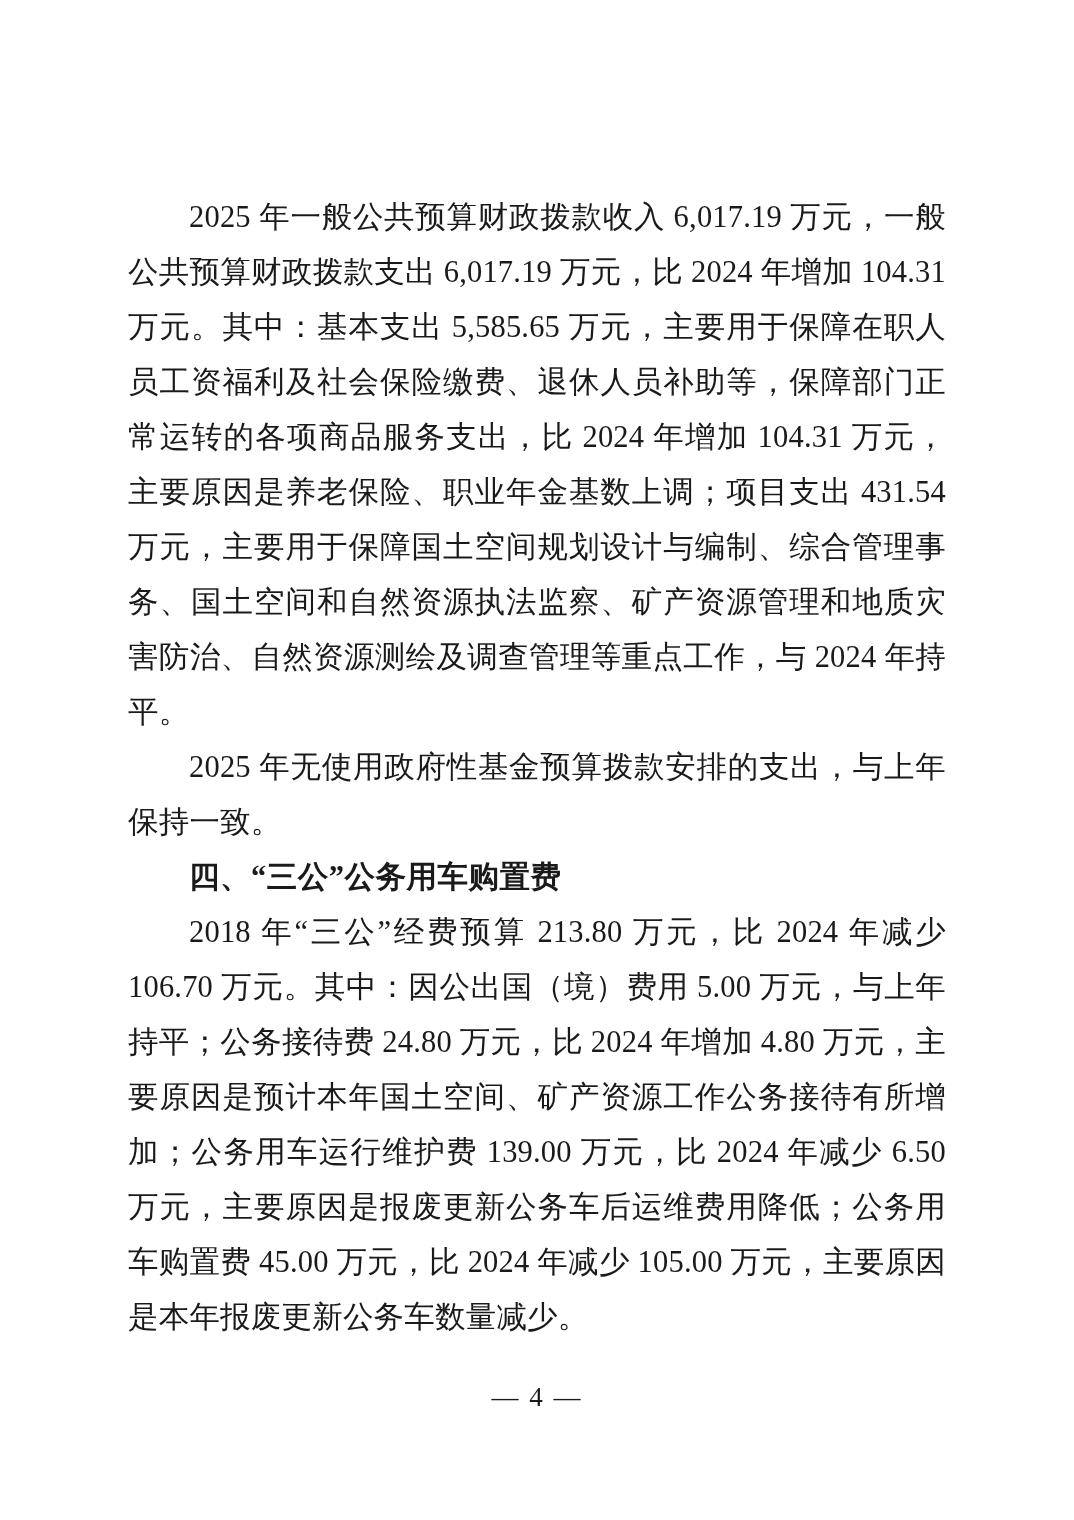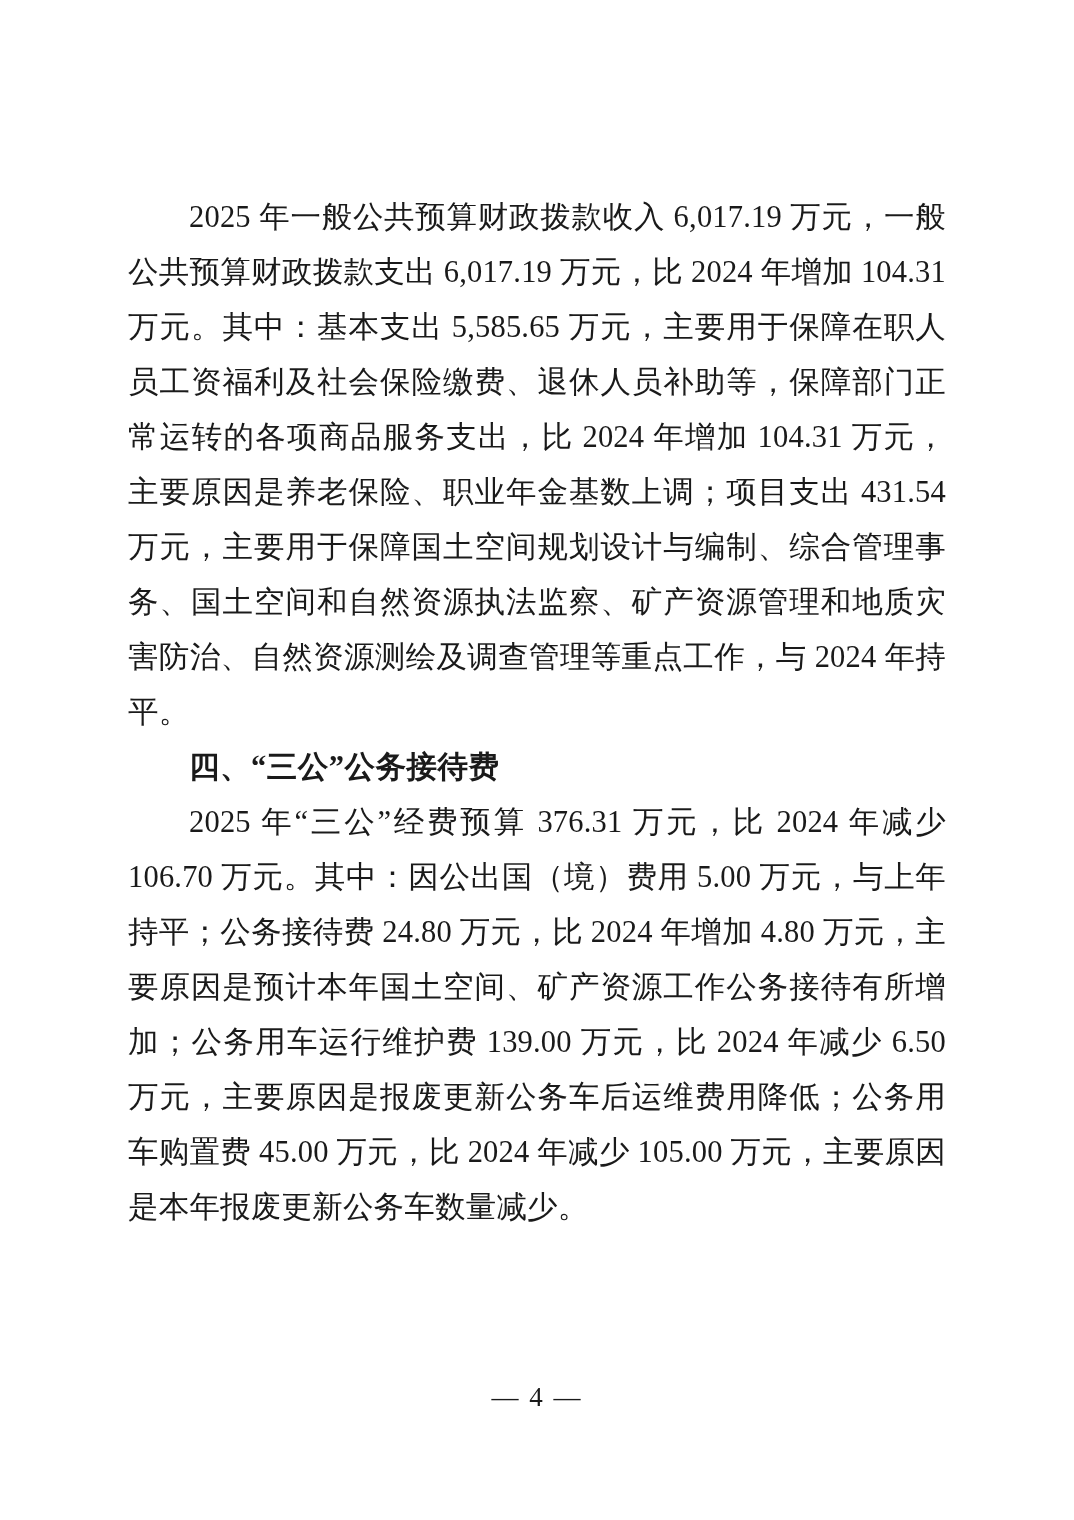--- a/index.html
+++ b/index.html
@@ -55,21 +55,22 @@
     letter-spacing: 2px;
   }
 </style>
 </head>
 <body>
 
 <div class="page">
 
   <p class="para">2025 年一般公共预算财政拨款收入 6,017.19 万元，一般公共预算财政拨款支出 6,017.19 万元，比 2024 年增加 104.31 万元。其中：基本支出 5,585.65 万元，主要用于保障在职人员工资福利及社会保险缴费、退休人员补助等，保障部门正常运转的各项商品服务支出，比 2024 年增加 104.31 万元，主要原因是养老保险、职业年金基数上调；项目支出 431.54 万元，主要用于保障国土空间规划设计与编制、综合管理事务、国土空间和自然资源执法监察、矿产资源管理和地质灾害防治、自然资源测绘及调查管理等重点工作，与 2024 年持平。</p>
 
+  <p class="para">2025 年无使用政府性基金预算拨款安排的支出，与上年保持一致。</p>
 
-  <h2 class="heading">四、“三公”公务接待费</h2>
+  <h2 class="heading">四、“三公”公务用车购置费</h2>
 
-  <p class="para">2025 年“三公”经费预算 376.31 万元，比 2024 年减少 106.70 万元。其中：因公出国（境）费用 5.00 万元，与上年持平；公务接待费 24.80 万元，比 2024 年增加 4.80 万元，主要原因是预计本年国土空间、矿产资源工作公务接待有所增加；公务用车运行维护费 139.00 万元，比 2024 年减少 6.50 万元，主要原因是报废更新公务车后运维费用降低；公务用车购置费 45.00 万元，比 2024 年减少 105.00 万元，主要原因是本年报废更新公务车数量减少。</p>
+  <p class="para">2018 年“三公”经费预算 213.80 万元，比 2024 年减少 106.70 万元。其中：因公出国（境）费用 5.00 万元，与上年持平；公务接待费 24.80 万元，比 2024 年增加 4.80 万元，主要原因是预计本年国土空间、矿产资源工作公务接待有所增加；公务用车运行维护费 139.00 万元，比 2024 年减少 6.50 万元，主要原因是报废更新公务车后运维费用降低；公务用车购置费 45.00 万元，比 2024 年减少 105.00 万元，主要原因是本年报废更新公务车数量减少。</p>
 
 
   <div class="footer">— 4 —</div>
 
 </div>
 
 </body></html>

